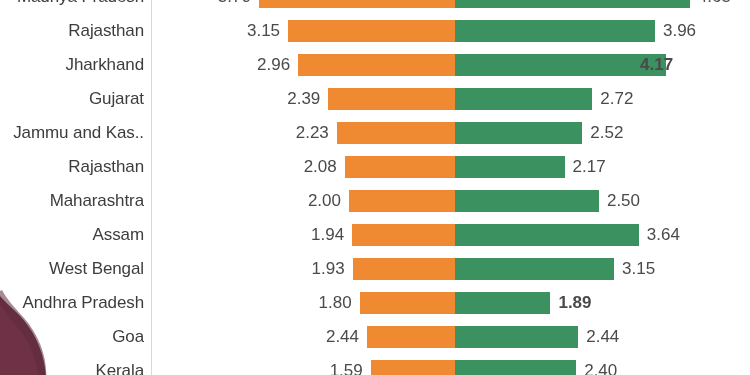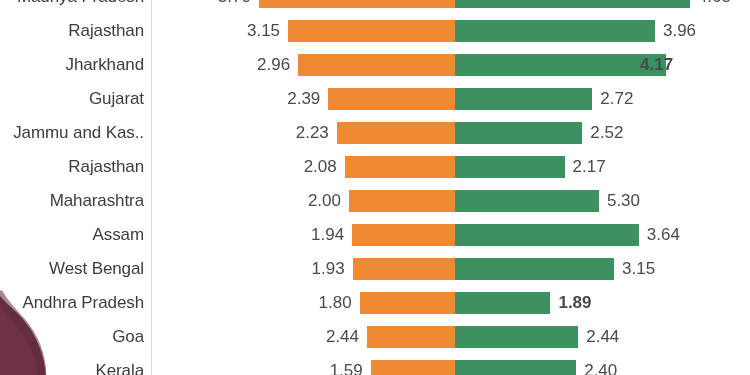--- a/index.html
+++ b/index.html
@@ -164,21 +164,21 @@
           <div class="val val-left" style="left: 160px; width: 176.76px;">2.08</div>
           <div class="val val-right" style="left: 572.585px;">2.17</div>
         </div>
       </div>
       <div class="row" style="top: 184px;">
         <div class="row-label">Maharashtra</div>
         <div class="bar-area">
           <div class="bar bar-left" style="left: 349px; width: 106px; background: rgb(239, 138, 51);"></div>
           <div class="bar bar-right" style="left: 455px; width: 143.925px; background: rgb(60, 145, 96);"></div>
           <div class="val val-left" style="left: 160px; width: 181px;">2.00</div>
-          <div class="val val-right" style="left: 606.925px;">5.30</div>
+          <div class="val val-right" style="left: 606.925px;">2.50</div>
         </div>
       </div>
       <div class="row" style="top: 218px;">
         <div class="row-label">Assam</div>
         <div class="bar-area">
           <div class="bar bar-left" style="left: 352.18px; width: 102.82px; background: rgb(239, 138, 51);"></div>
           <div class="bar bar-right" style="left: 455px; width: 183.82px; background: rgb(60, 145, 96);"></div>
           <div class="val val-left" style="left: 160px; width: 184.18px;">1.94</div>
           <div class="val val-right" style="left: 646.82px;">3.64</div>
         </div>

